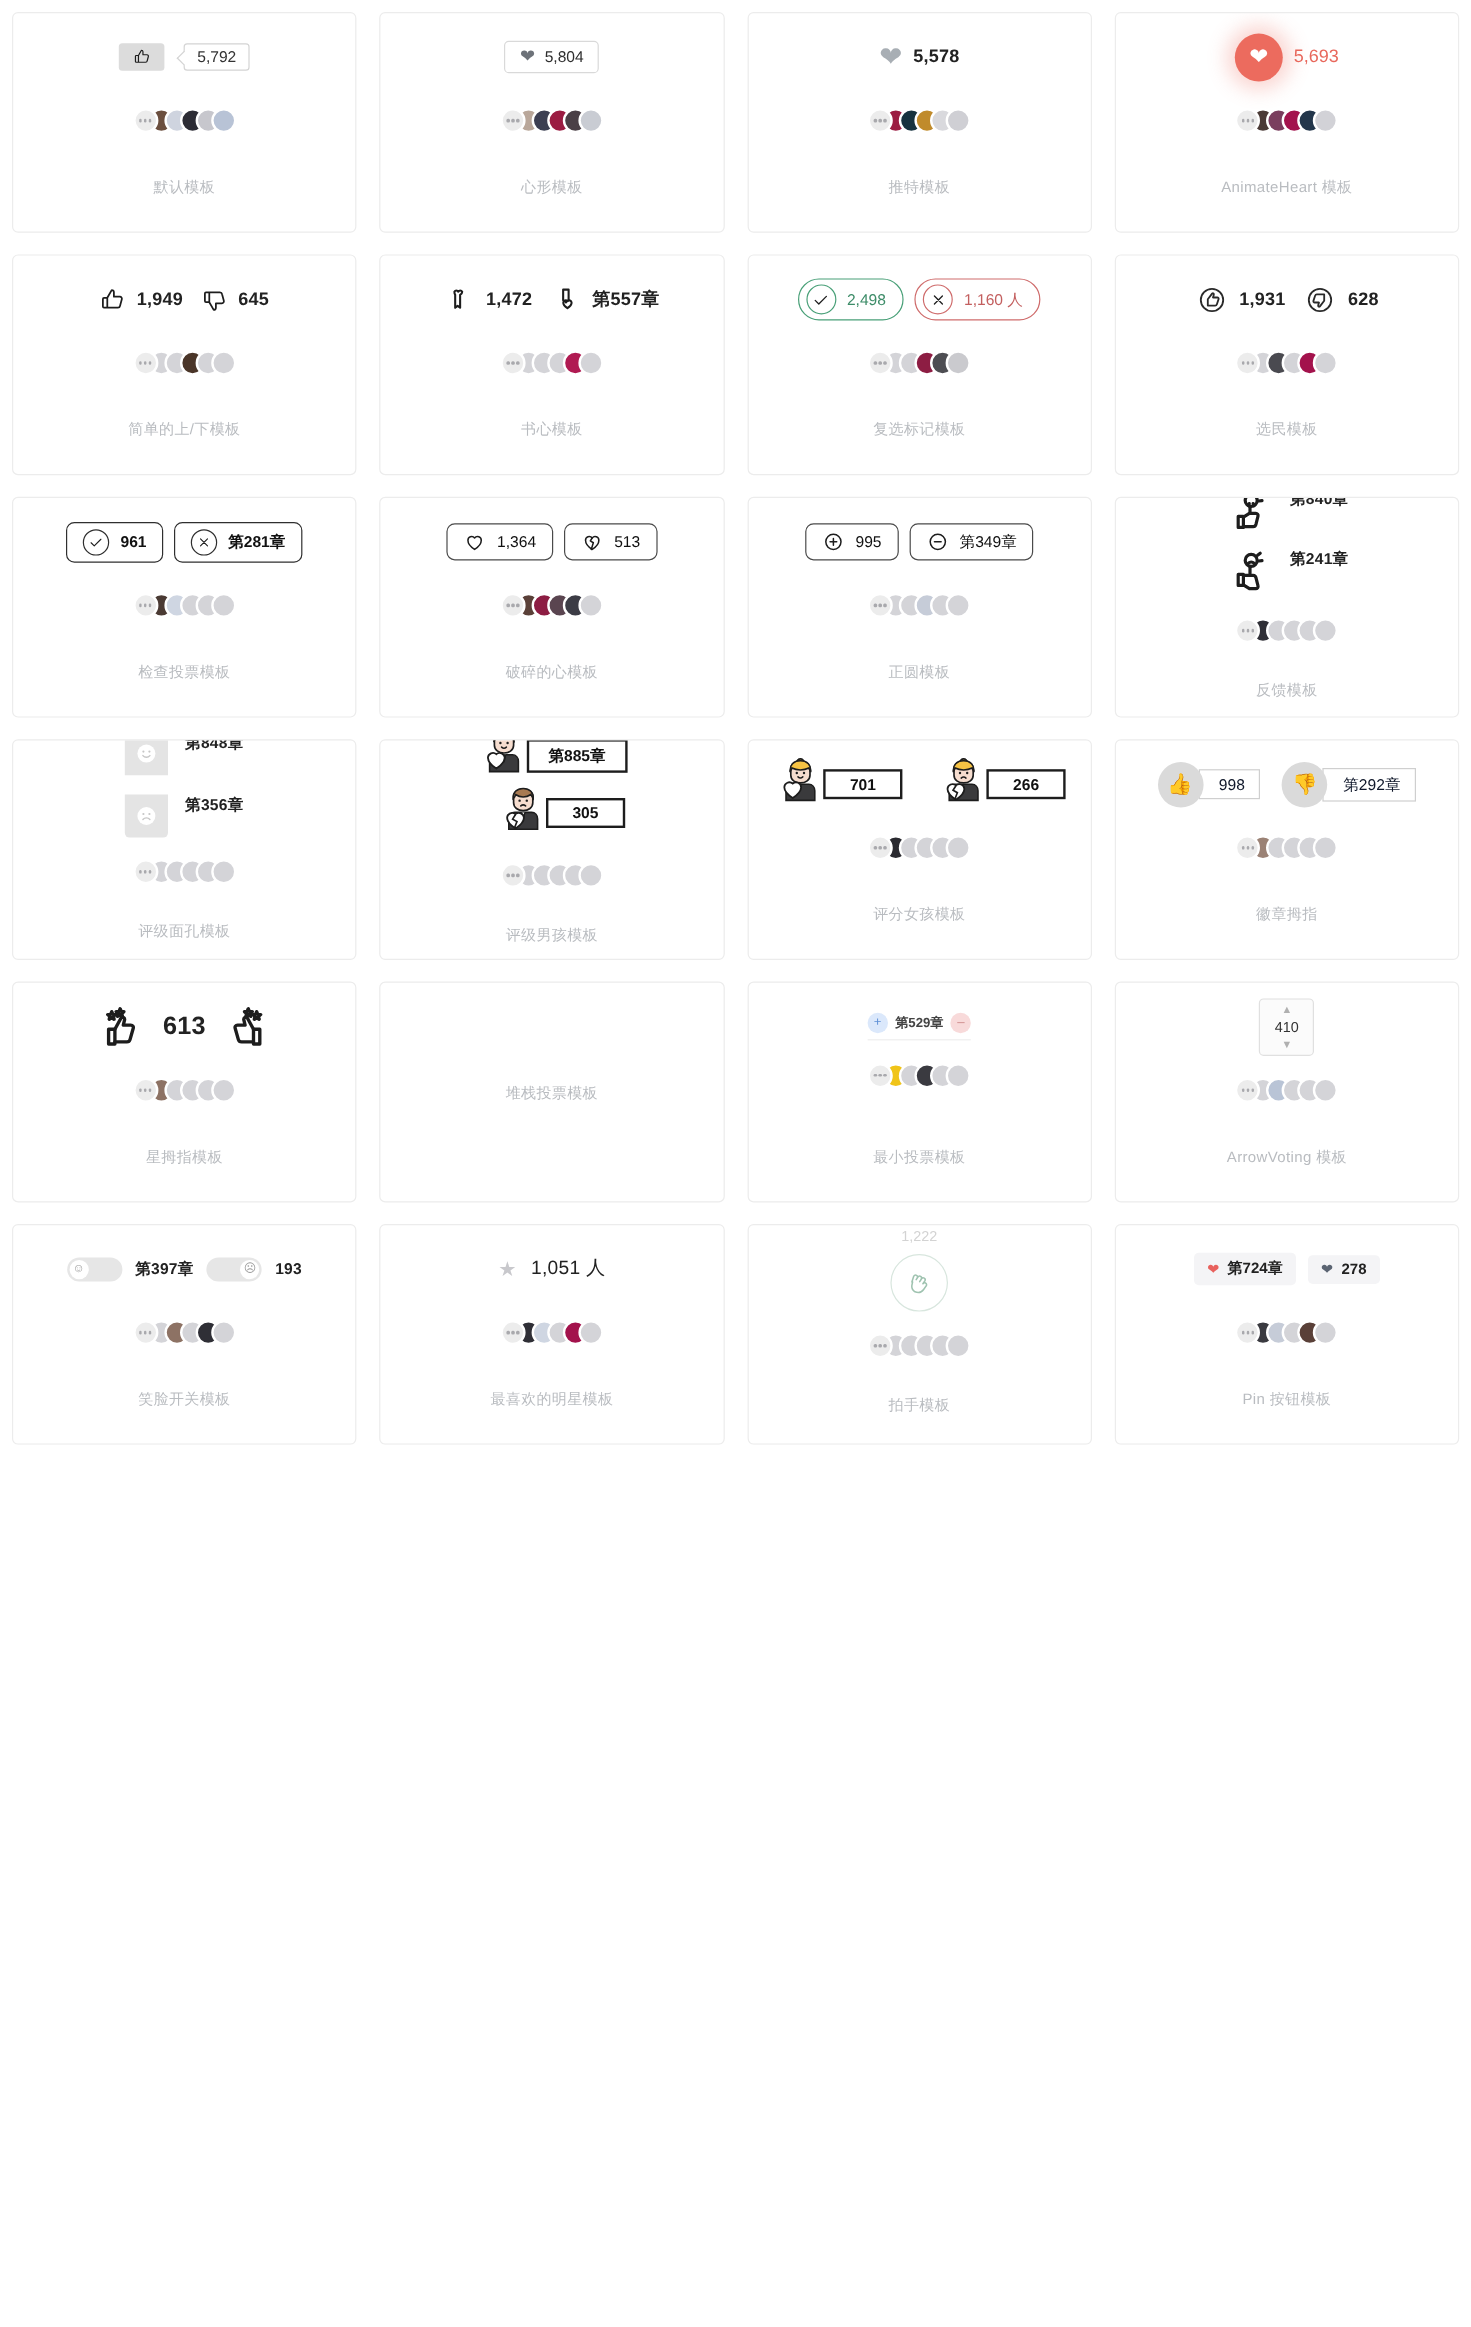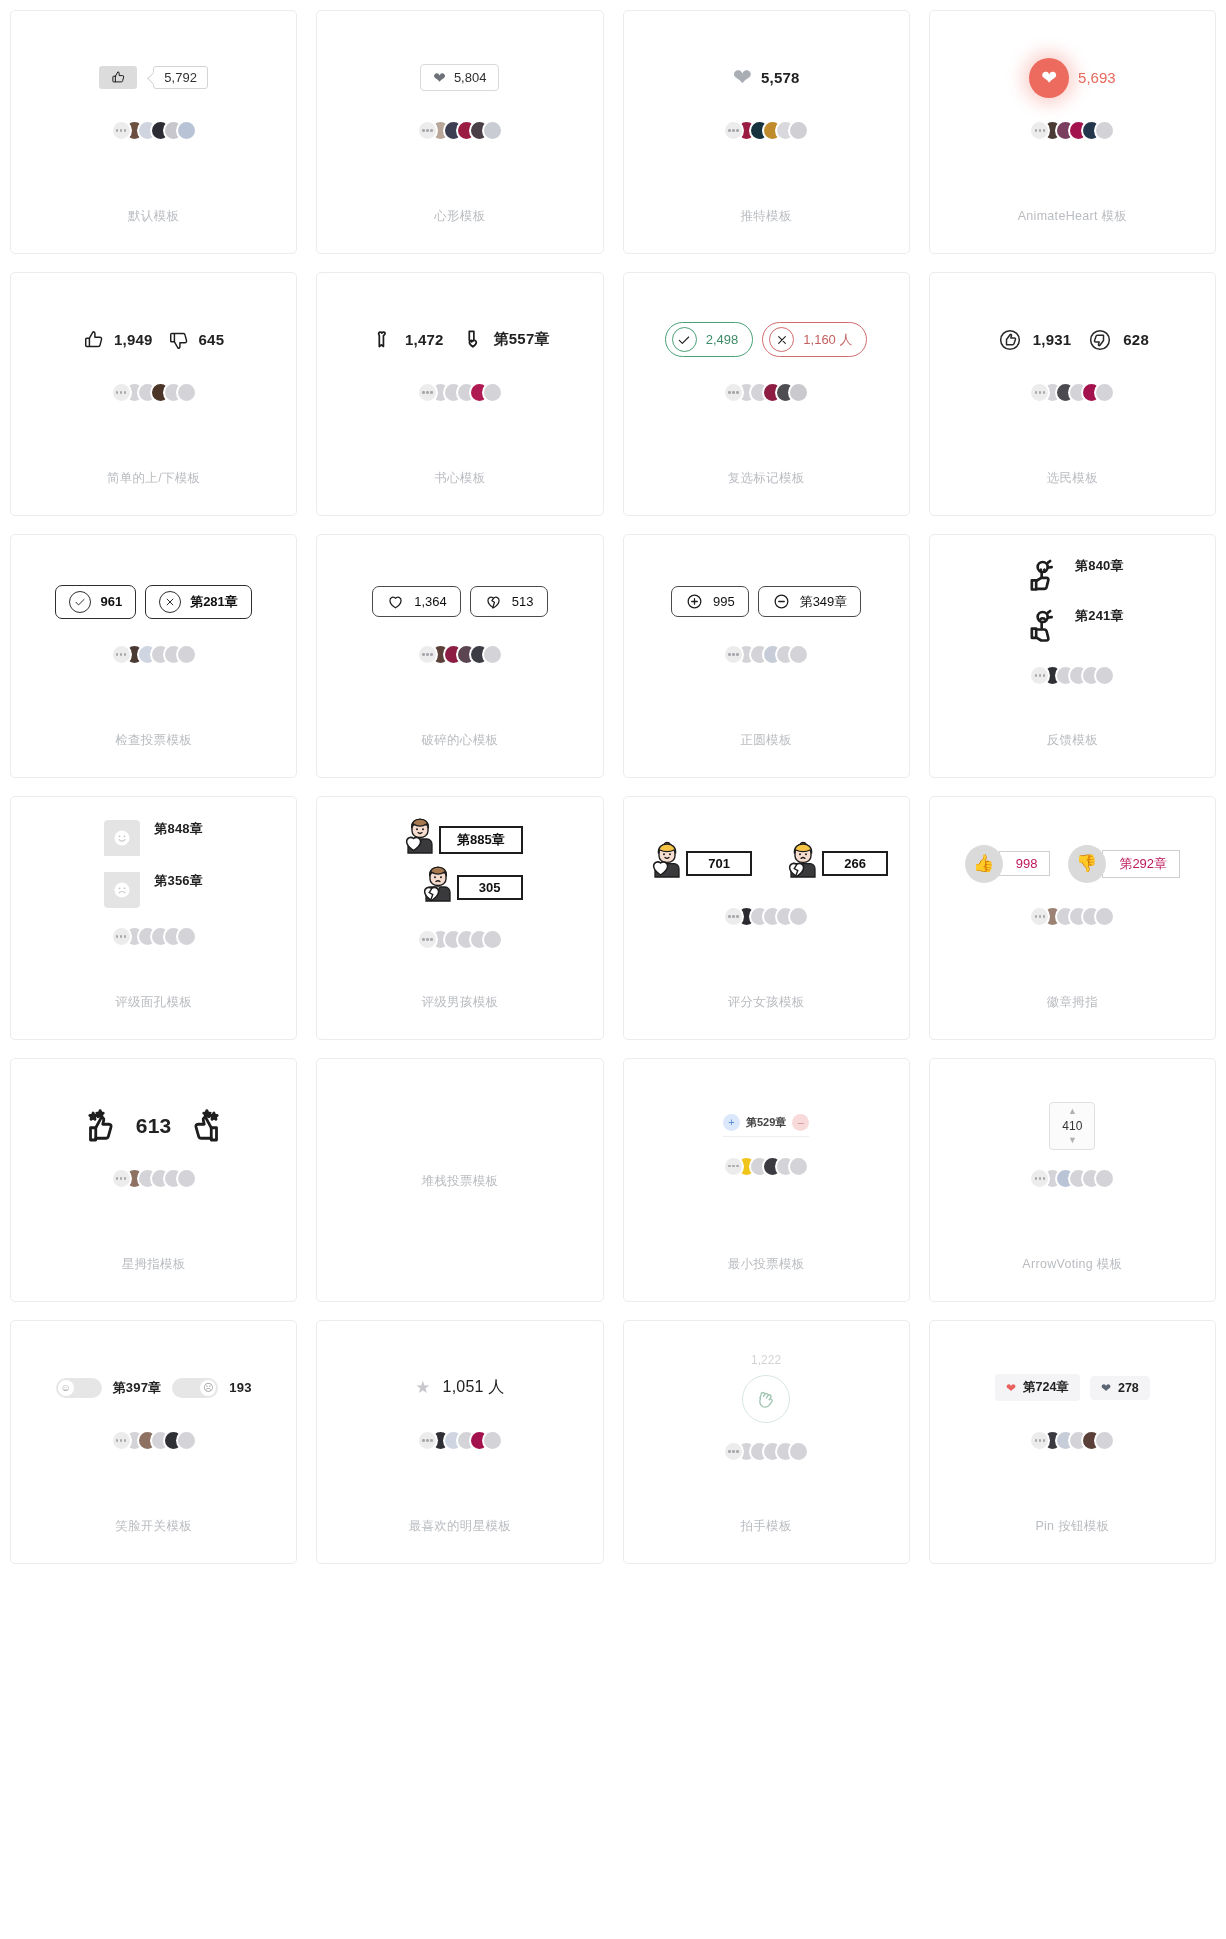--- a/index.html
+++ b/index.html
@@ -14,21 +14,21 @@
     display: grid;
     grid-template-columns: repeat(4, 1fr);
     gap: 18px 19px;
     padding: 10px 10px 0 10px;
   }
 
   .card {
     background: #fff;
     border: 1px solid #ececec;
     border-radius: 5px;
-    height: 244px;
+    height: 184px;
     display: flex;
     flex-direction: column;
     align-items: center;
     justify-content: center;
     position: relative;
     overflow: hidden;
   }
 
   .card-body {
     flex: 1 1 auto;
@@ -165,21 +165,21 @@
     background: #dadada;
     display: flex; align-items: center; justify-content: center;
     color: #f2f2f2; font-size: 17px;
     margin-right: -4px;
     z-index: 2;
     position: relative;
   }
   .medal-count {
     border: 1px solid #cfcfcf; background: #fff;
     padding: 4px 12px 4px 16px;
-    font-size: 13px; color: #be185d;
+    font-size: 13px; color: #0f172a;
   }
 
   .stack-vote { display: flex; flex-direction: column; align-items: center; gap: 10px; }
   .tri-up, .tri-dn {
     width: 0; height: 0;
     border-left: 13px solid transparent;
     border-right: 13px solid transparent;
   }
   .tri-up { border-bottom: 14px solid #bdbdbd; }
   .tri-dn { border-top: 14px solid #bdbdbd; }
@@ -659,21 +659,21 @@
           <span class="av" style="background:#d4d4d8"></span>
           <span class="av" style="background:#d4d4d8"></span>
           <span class="av" style="background:#d4d4d8"></span>
           <span class="av" style="background:#d4d4d8"></span>
         </div>
      </div>
      <div class="card-label">评级面孔模板</div>
     </div>
     <div class="card">
       <div class="card-body">
-       <div class="widget col" style="gap:2px;align-items:flex-end">
+       <div class="widget col" style="gap:2px;align-items:center">
         <div class="toon-row">
           <span>
   <svg width="50" height="46" viewBox="0 0 50 46">
     <path d="M15 9c0-4 3.6-6.5 8-6.5S31 5 31 9v5c0 4-3.6 6.5-8 6.5S15 18 15 14V9z" fill="#f6ddcf" stroke="#1d1d1d" stroke-width="1.4"></path>
     <path d="M14.6 10.5c-.4-5 3-8.4 8.4-8.4s8.8 3.4 8.4 8.4c-1.2-1.6-2-3.4-2-3.4s-3 2-6.4 2-6.4-2-6.4-2 0 1.8-2 3.4z" fill="#a87a52" stroke="#1d1d1d" stroke-width="1.3"></path>
     <circle cx="20" cy="12.2" r="1" fill="#1d1d1d"></circle>
                 <circle cx="26" cy="12.2" r="1" fill="#1d1d1d"></circle>
     <path d="M21 15.6a3 3 0 0 0 4 0" stroke="#1d1d1d" stroke-width="1.3" fill="none" stroke-linecap="round"></path>
     <path d="M16 22h14c3 0 5 2.4 5 5.4V36H11v-8.6C11 24.4 13 22 16 22z" fill="#3a3a3c" stroke="#1d1d1d" stroke-width="1.3"></path>
     <path d="M21.6 22l1.4 6 1.4-6" fill="#fff" stroke="#1d1d1d" stroke-width="1.2"></path>

